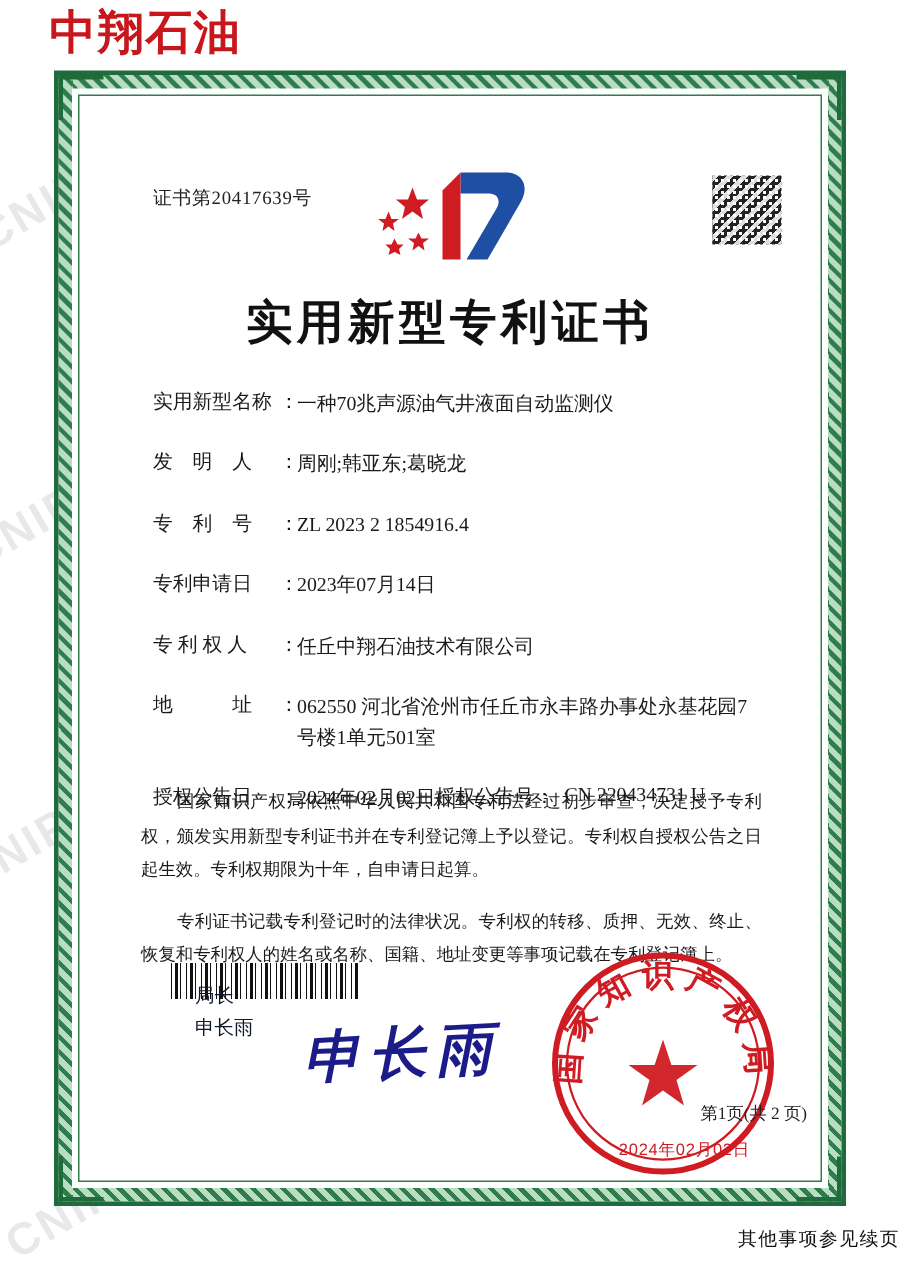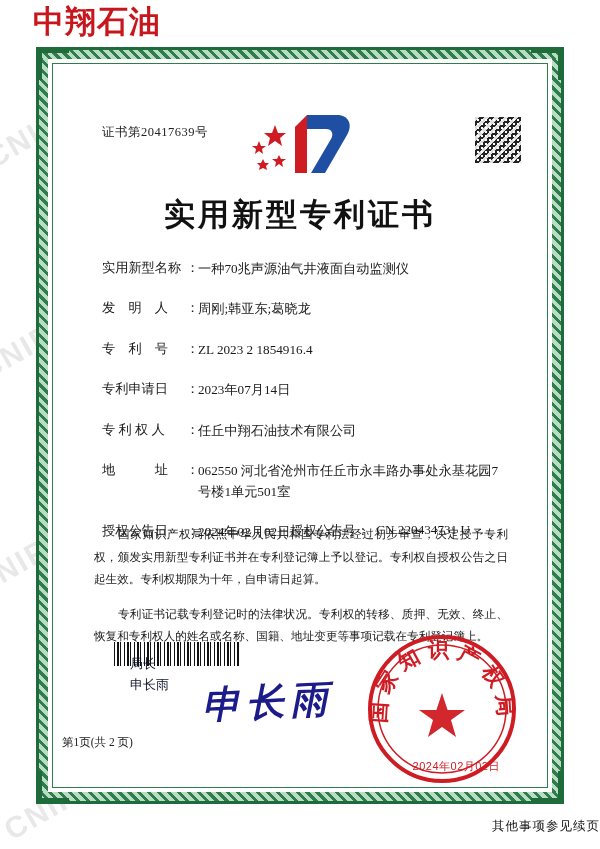--- a/index.html
+++ b/index.html
@@ -282,21 +282,21 @@
     color: #cf1b22;
     letter-spacing: 0.5px;
     font-family: "Liberation Sans", sans-serif;
   }
 
   .page-no {
     position: absolute;
     left: 0;
     right: 0;
     bottom: 32px;
-    text-align: left;
+    text-align: right;
     font-size: 11.5px;
     color: #222;
   }
 
   .footer-note {
     position: absolute;
     left: 0;
     right: 0;
     bottom: 14px;
     text-align: right;

